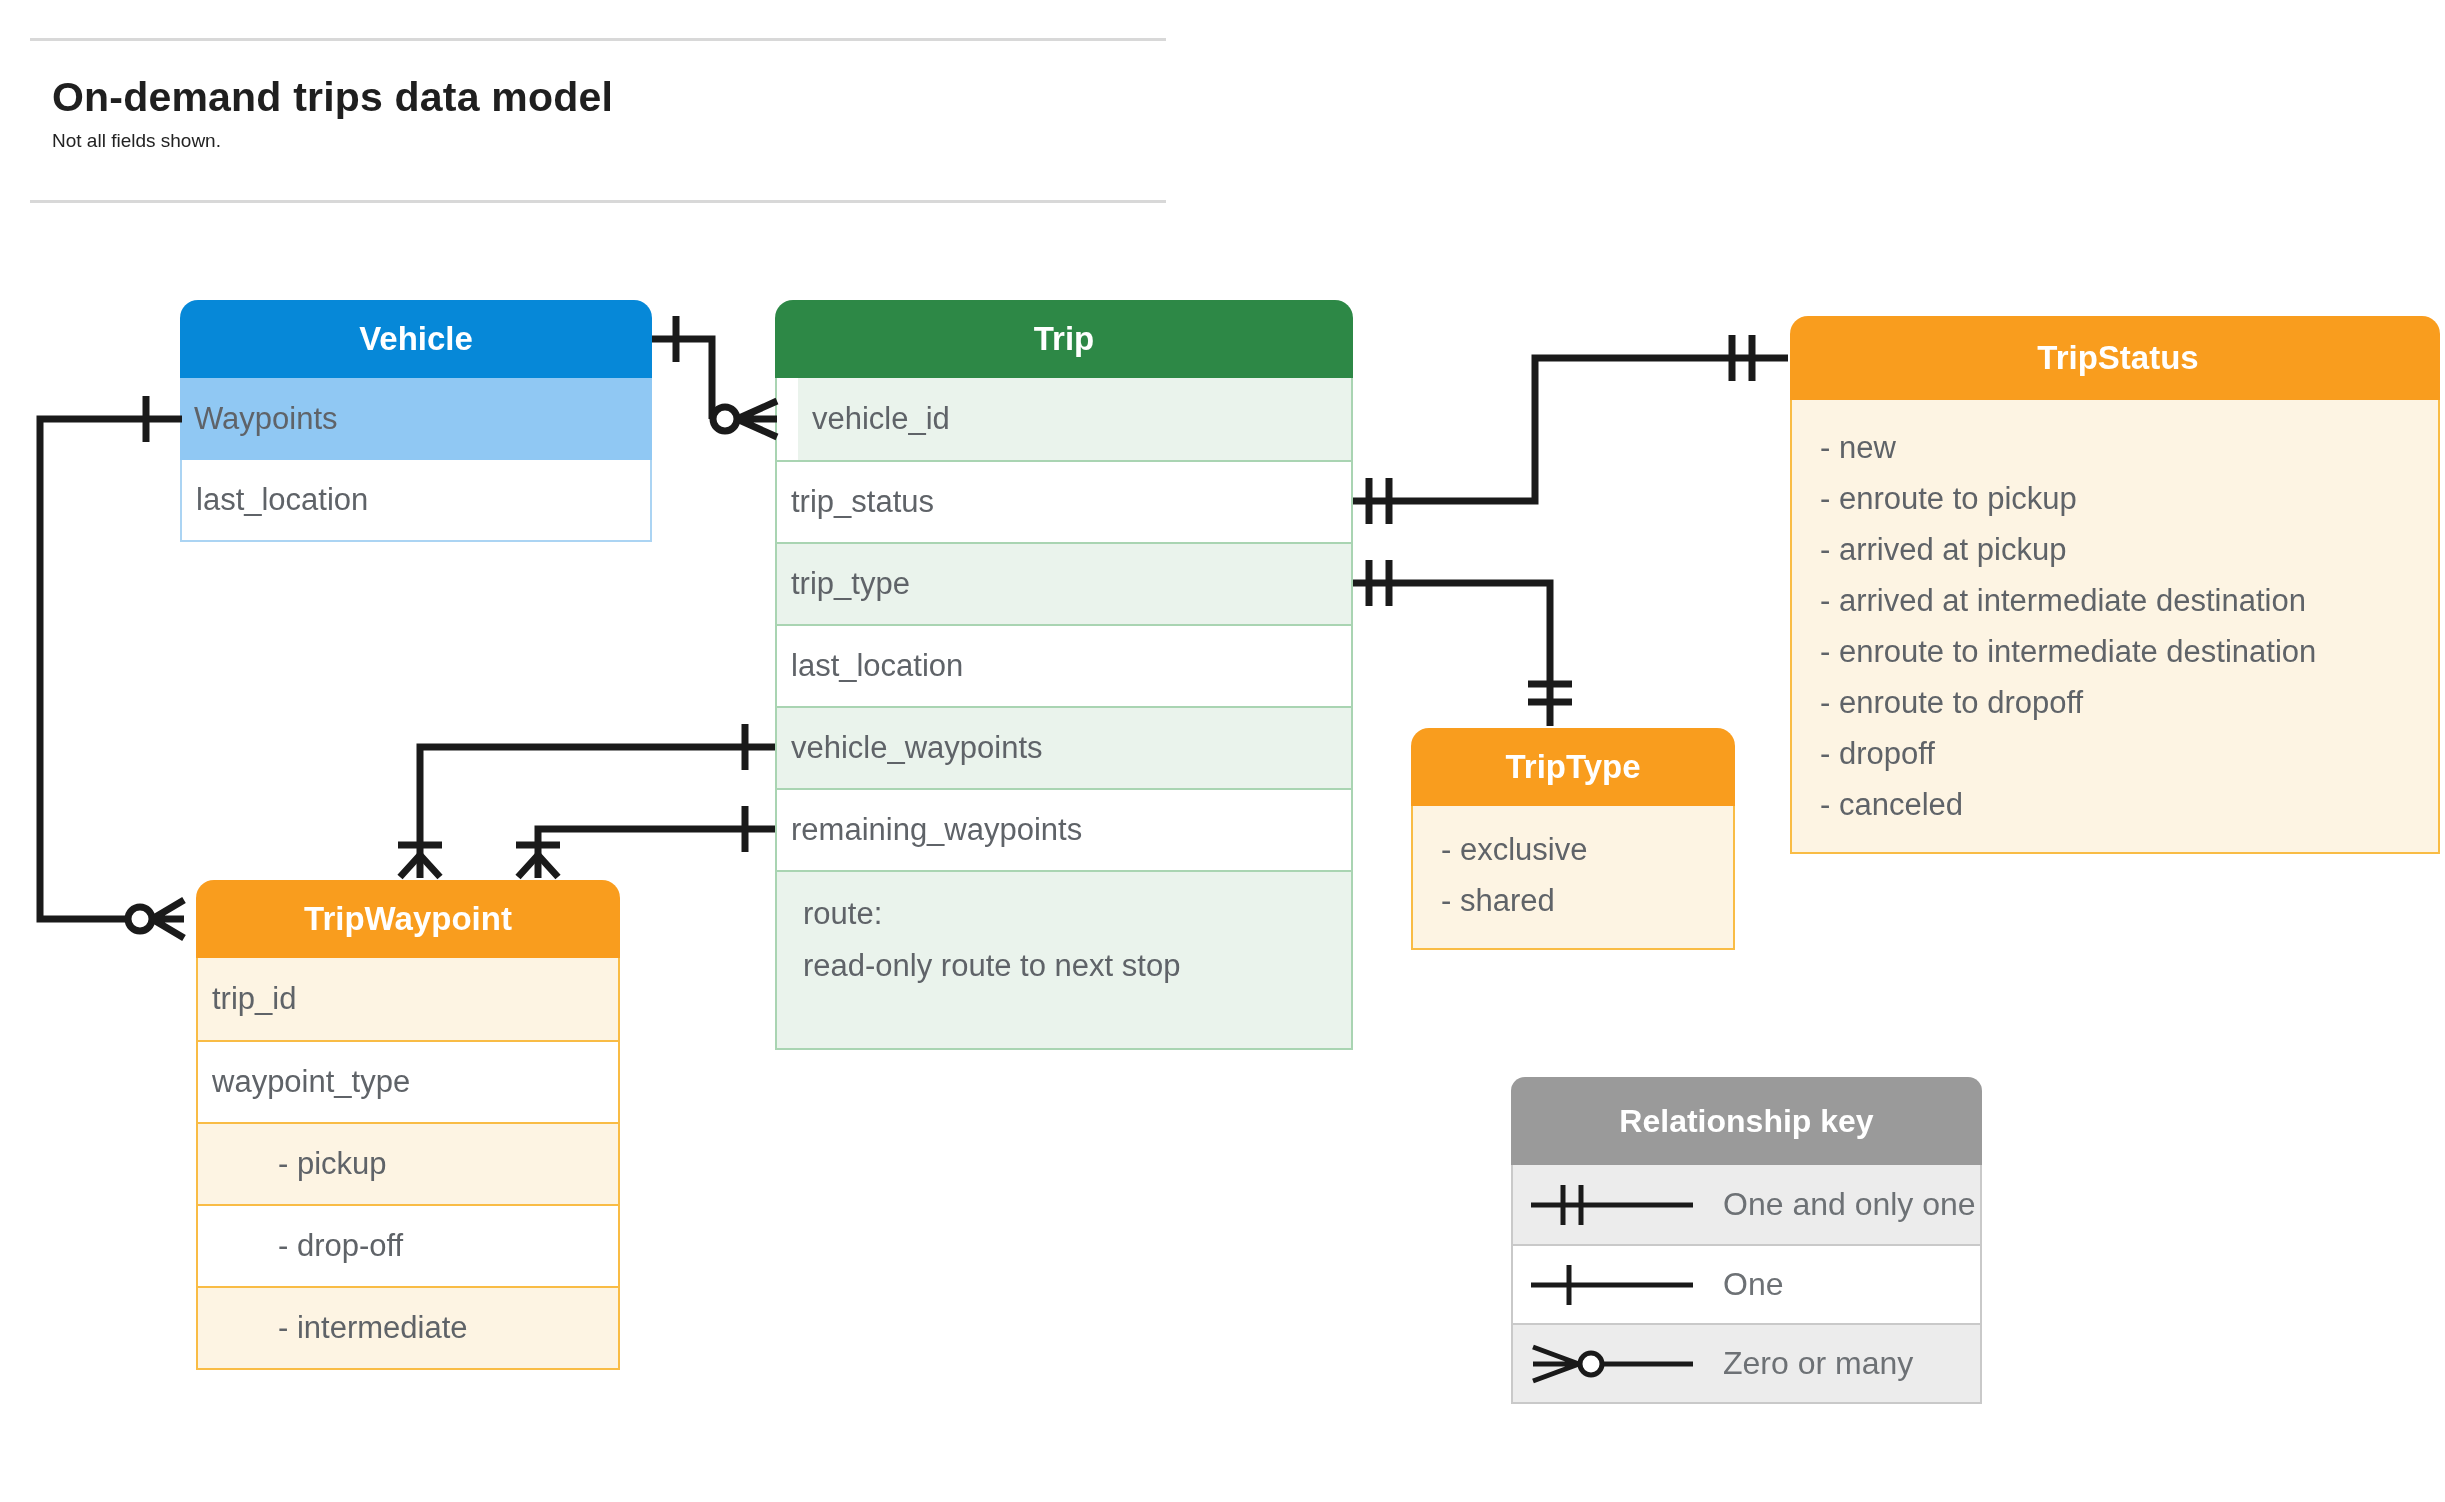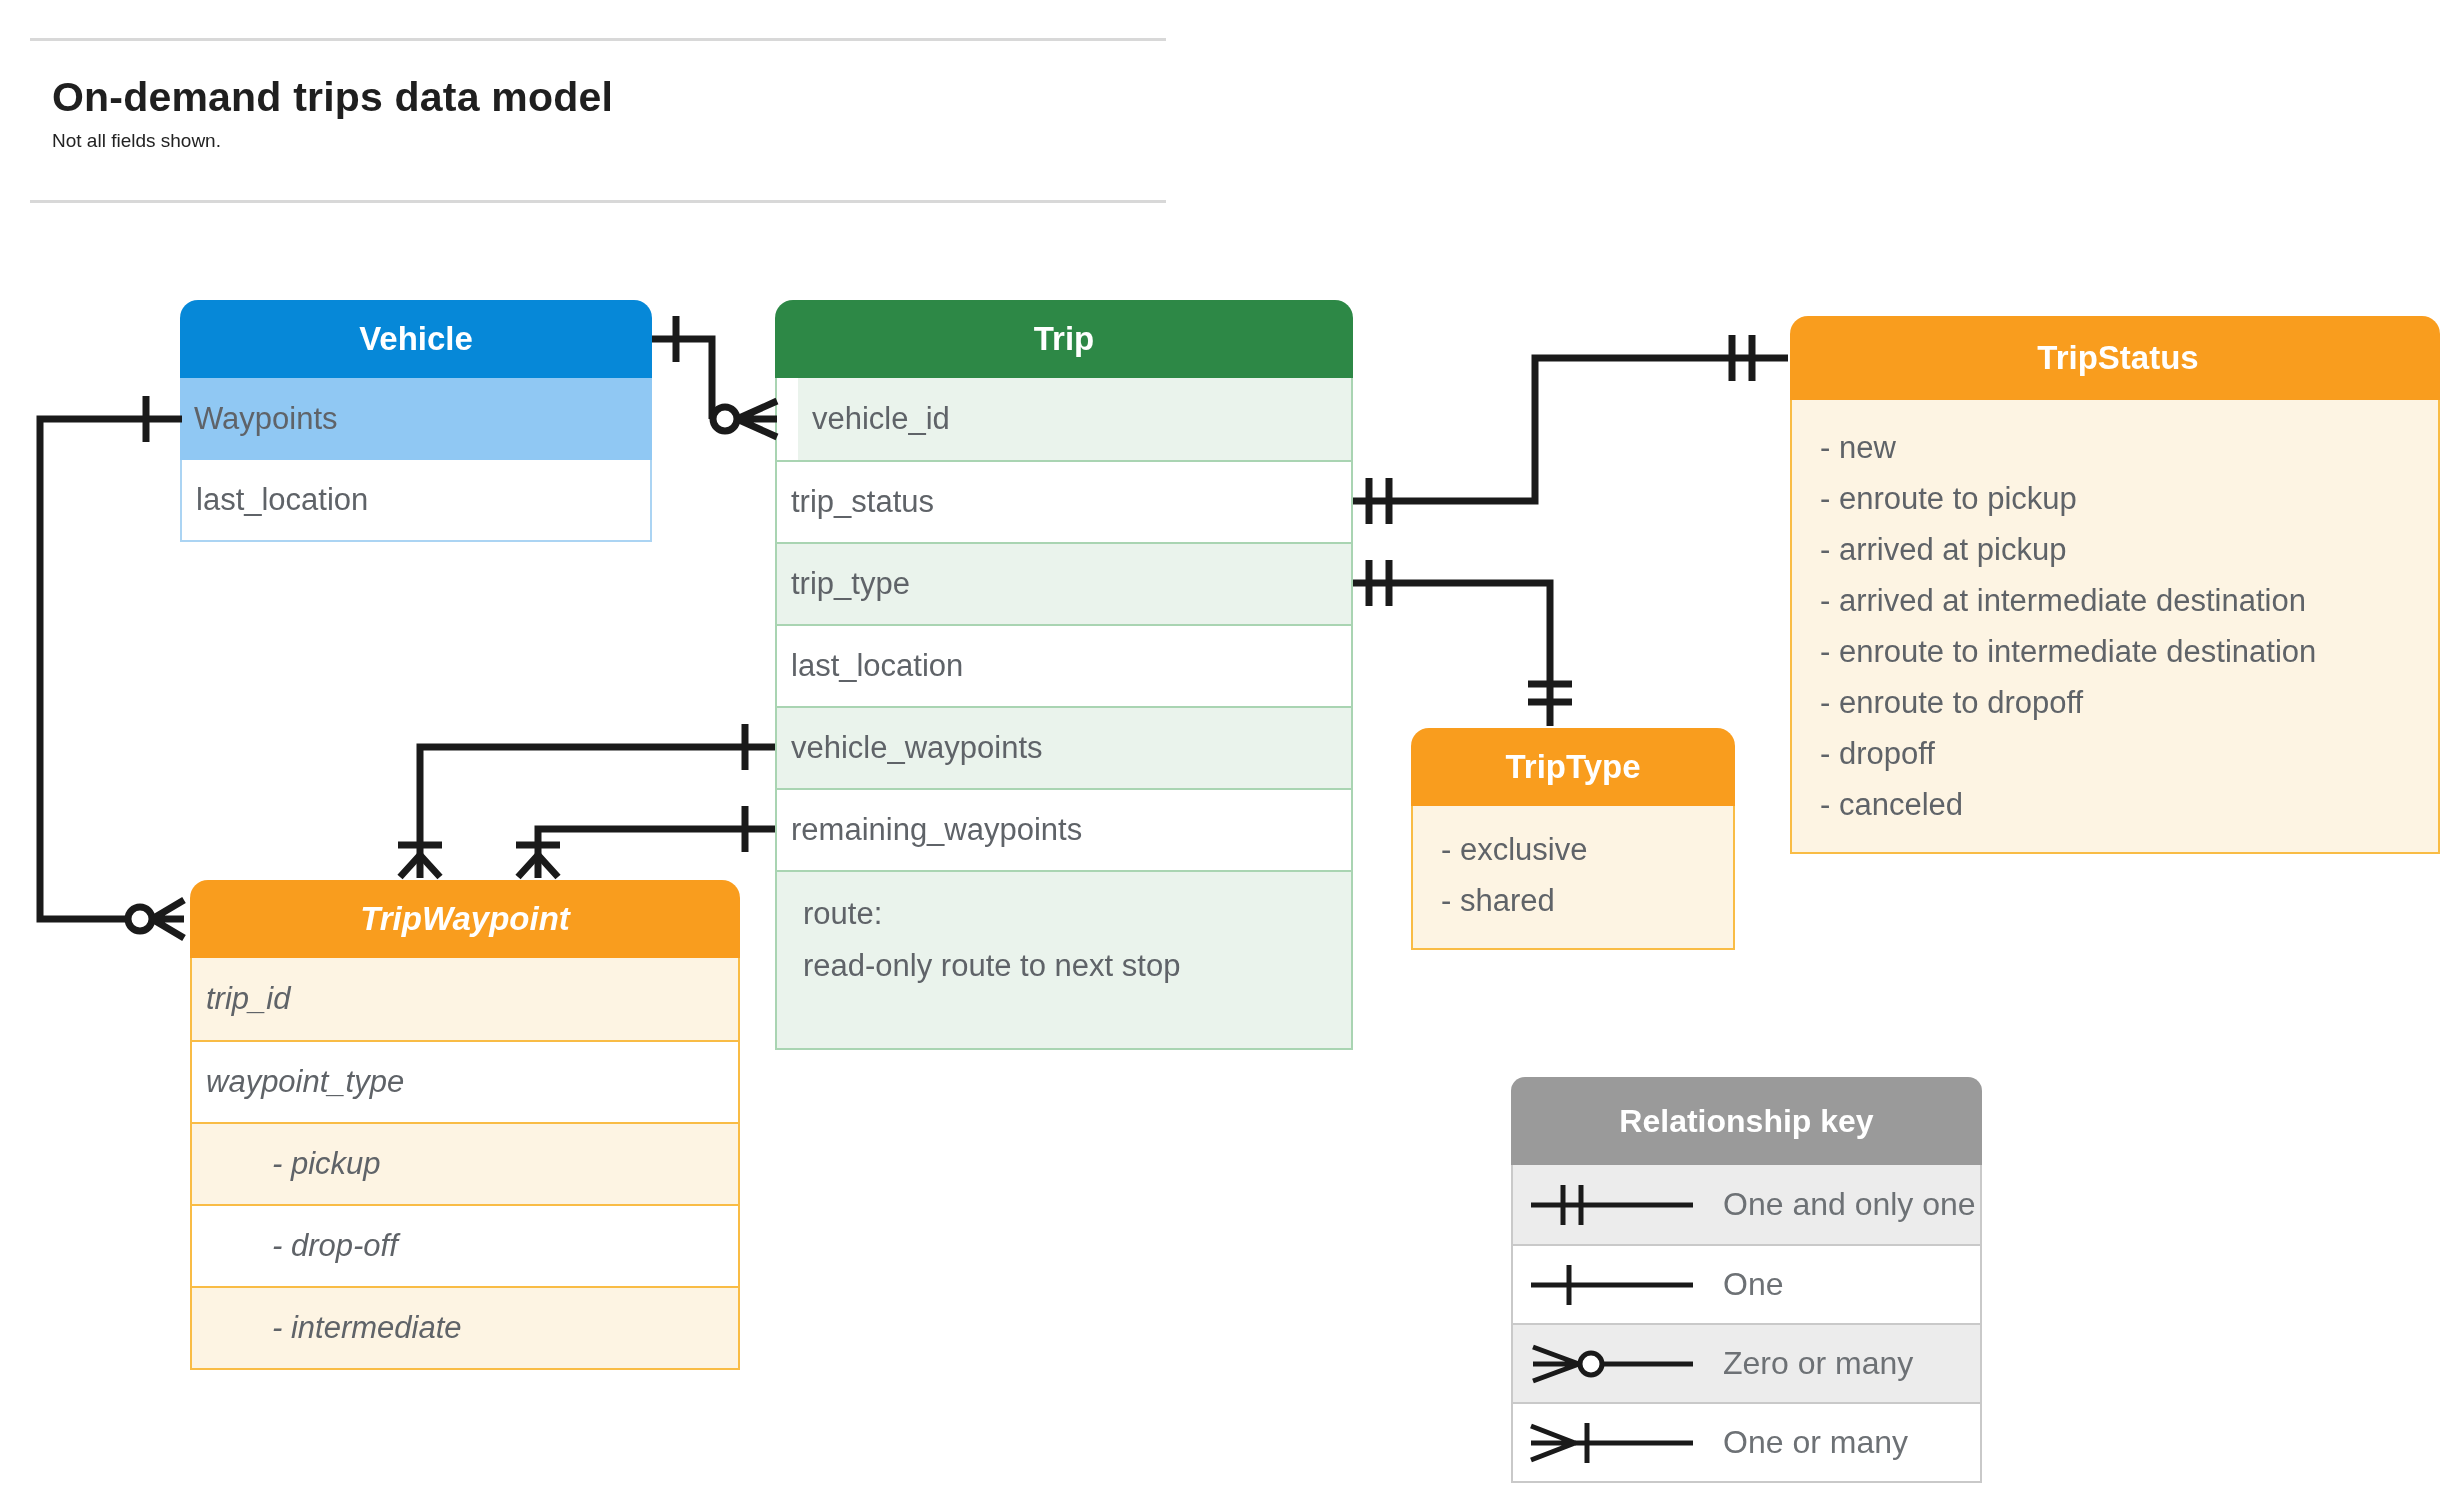--- a/index.html
+++ b/index.html
@@ -112,21 +112,21 @@
   </div>
 
   <div class="entity" style="left:1411px;top:728px;width:324px;">
     <div class="ehead" style="height: 78px; background-color: rgb(249, 157, 30);">TripType</div>
     <div class="ebody or-body list or-list" style="height:144px;padding-top:18px;">
       <div>- exclusive</div>
       <div>- shared</div>
     </div>
   </div>
 
-  <div class="entity" style="left:190px;top:880px;width:550px;font-style:italic;">
+  <div class="entity" style="left:196px;top:880px;width:424px;">
     <div class="ehead" style="height: 78px; background-color: rgb(249, 157, 30);">TripWaypoint</div>
     <div class="ebody or-body">
       <div class="row" style="height:82px;">
         <span>trip_id</span>
         </div>
       <div class="row or-white" style="height:82px;">
         <span>waypoint_type</span>
         </div>
       <div class="row sub" style="height:82px;">
         <span>- pickup</span>
@@ -165,30 +165,20 @@
       <div class="key-row key-alt" style="height:79px;">
         <svg class="key-sym" width="170" height="56" viewBox="0 0 170 56">
           <g stroke="#1a1a1a" stroke-width="5" fill="none">
             <path d="M52 28 L6 11 M52 28 L6 45 M52 28 H6"></path>
             <circle cx="64" cy="28" r="11" fill="#ffffff"></circle>
             <line x1="75" y1="28" x2="166" y2="28"></line>
           </g>
         </svg>
         <span class="key-label">Zero or many</span>
       </div>
-      <div class="key-row" style="height:79px;">
-        <svg class="key-sym" width="170" height="56" viewBox="0 0 170 56">
-          <g stroke="#1a1a1a" stroke-width="5" fill="none">
-            <path d="M48 28 L4 11 M48 28 L4 45 M48 28 H4"></path>
-            <line x1="60" y1="8" x2="60" y2="48"></line>
-            <line x1="48" y1="28" x2="166" y2="28"></line>
-          </g>
-        </svg>
-        <span class="key-label">One or many</span>
-      </div>
     </div>
   </div>
 
   <svg id="connectors" width="2445" height="1502" viewBox="0 0 2445 1502">
     <g stroke="#1a1a1a" stroke-width="7" fill="none">
 
       <g>
         <path d="M652 339 H712 V419"></path>
         <line x1="676" y1="316" x2="676" y2="362"></line>
         <circle cx="725" cy="419" r="12" fill="#ffffff"></circle>

